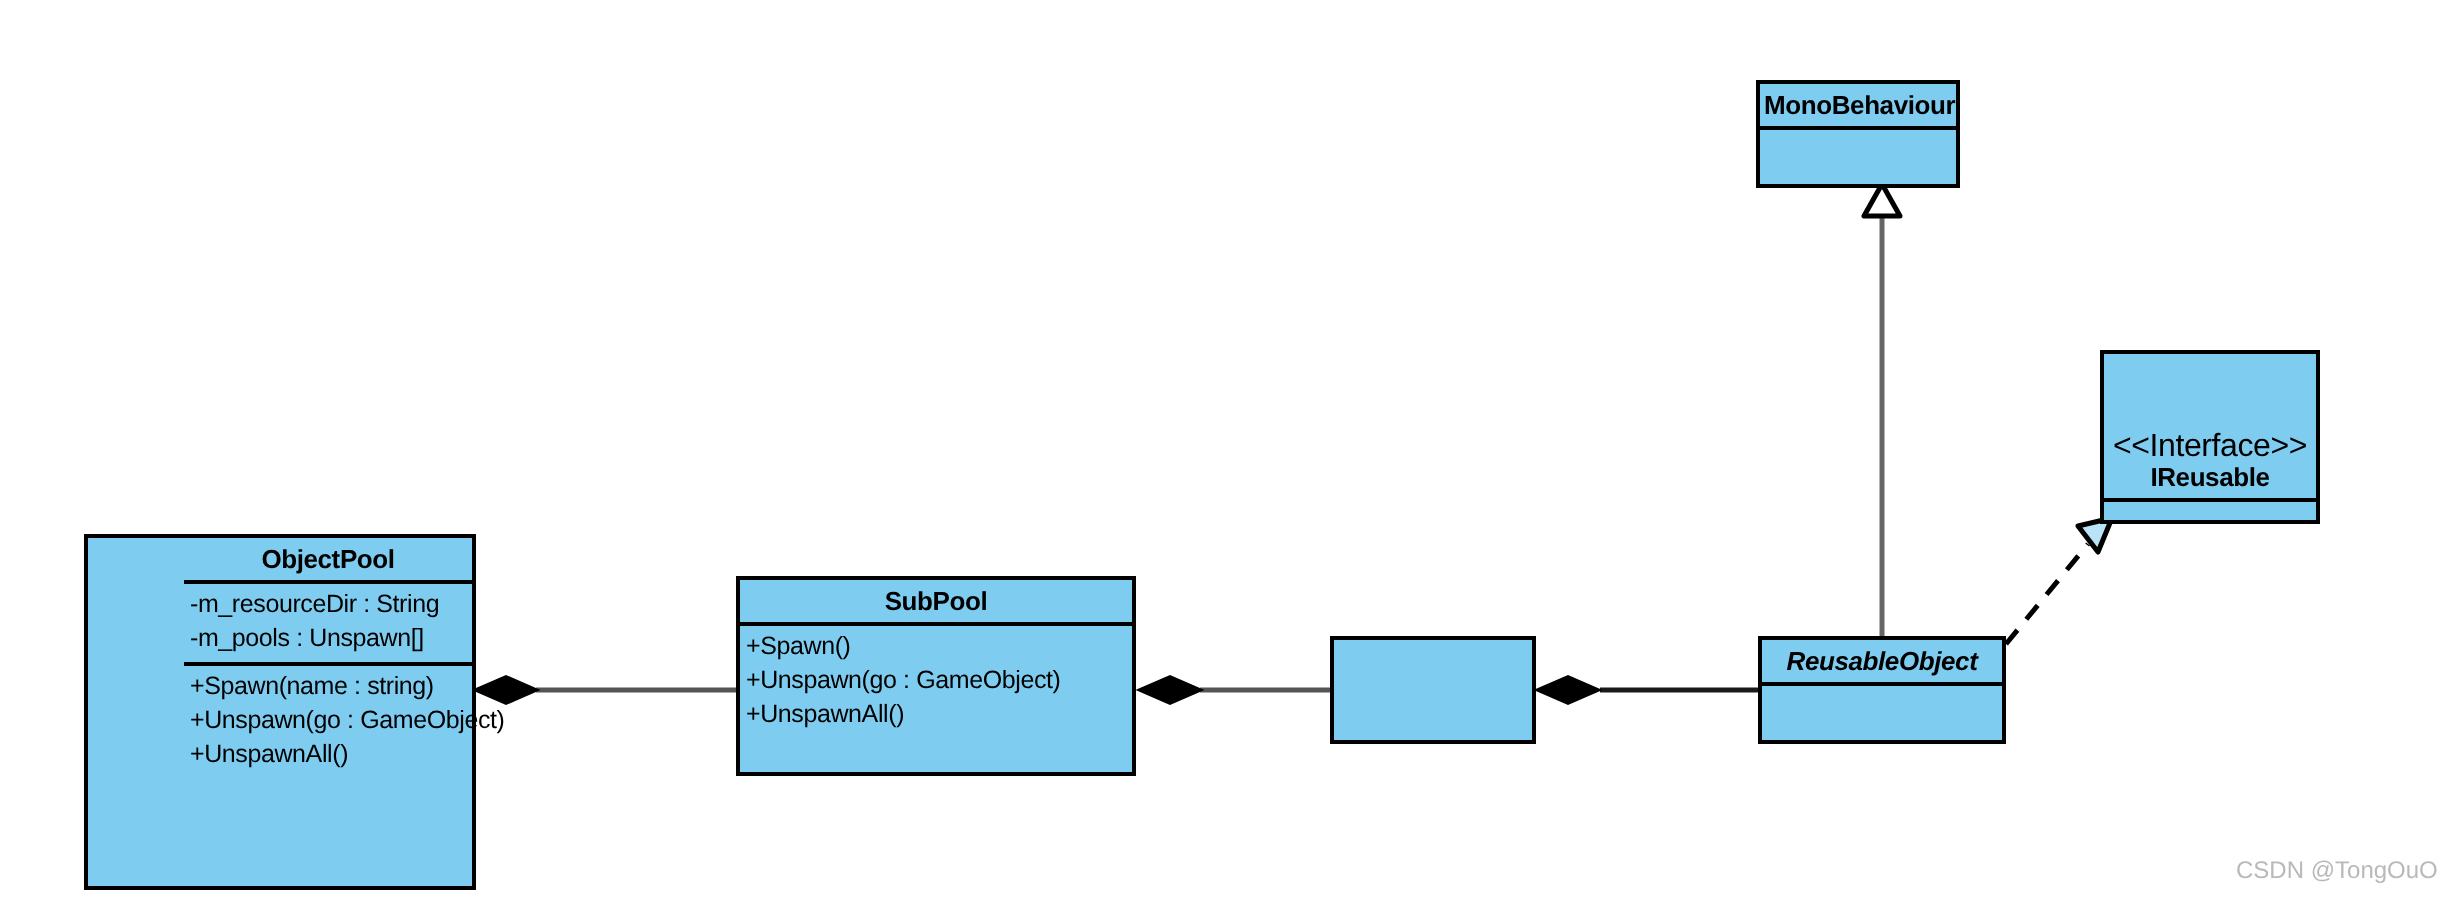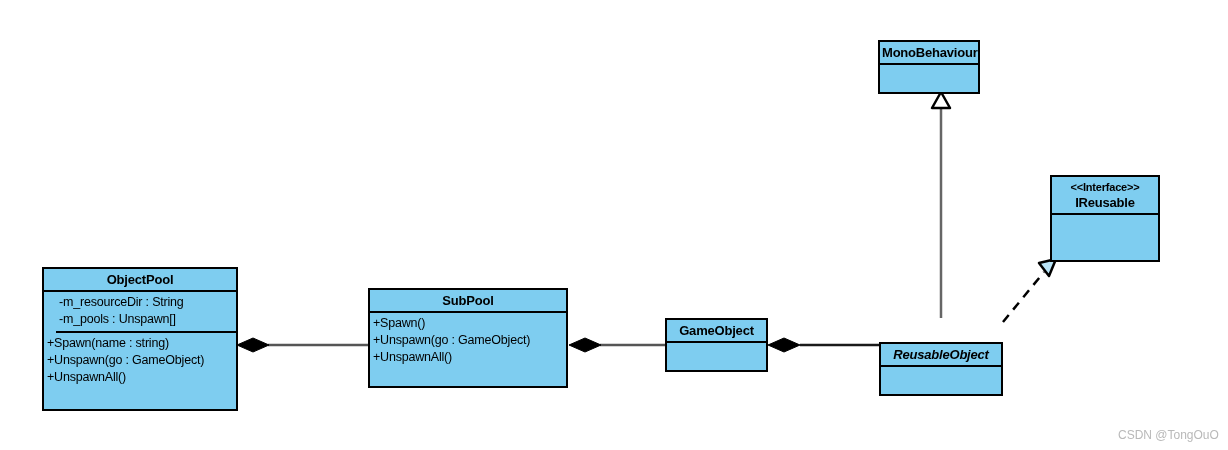--- a/index.html
+++ b/index.html
@@ -37,33 +37,34 @@
     font-weight: bold;
     font-size: 13px;
     color: #000000;
     line-height: 15px;
     padding: 3px 2px 3px 2px;
     letter-spacing: -0.2px;
   }
   .uml-header.abstract { font-style: italic; }
   .uml-stereo {
     display: block;
-    font-weight: bold;
-    font-size: 11px;
+    font-weight: normal;
+    font-size: 16px;
     line-height: 15px;
+    margin-top: 36px;
   }
   .uml-compartment {
     box-sizing: border-box;
     padding: 2px 3px 3px 3px;
     font-size: 12.5px;
     line-height: 17px;
     color: #000000;
     letter-spacing: -0.2px;
   }
-  .uml-compartment.bordered { border-bottom: 2px solid #000000; margin-left: 12px; }
+  .uml-compartment.bordered { border-bottom: 2px solid #000000; }
   .uml-compartment.empty { padding: 0; }
   .uml-row { white-space: nowrap; }
   .watermark {
     position: absolute;
     font-size: 12px;
     color: #b9b9b9;
     font-family: "Liberation Sans", sans-serif;
     white-space: nowrap;
     z-index: 8;
   }
@@ -106,21 +107,21 @@
     <div class="uml-compartment empty" style="height:30px;"></div>
   </div>
 
   <div class="uml-class" style="left:1050px; top:175px; width:110px; height:87px;">
     <div class="uml-header">
       <span class="uml-stereo">&lt;&lt;Interface&gt;&gt;</span>
       <span>IReusable</span>
     </div>
   </div>
 
-  <div class="uml-class" style="left:42px; top:267px; width:196px; height:144px;">
+  <div class="uml-class" style="left:42px; top:267px; width:196px; height:178px;padding-left:48px;">
     <div class="uml-header">ObjectPool</div>
     <div class="uml-compartment bordered">
       <div class="uml-row">-m_resourceDir : String</div>
       <div class="uml-row">-m_pools : Unspawn[]</div>
     </div>
     <div class="uml-compartment">
       <div class="uml-row">+Spawn(name : string)</div>
       <div class="uml-row">+Unspawn(go : GameObject)</div>
       <div class="uml-row">+UnspawnAll()</div>
     </div>
@@ -129,24 +130,23 @@
   <div class="uml-class" style="left:368px; top:288px; width:200px; height:100px;">
     <div class="uml-header">SubPool</div>
     <div class="uml-compartment">
       <div class="uml-row">+Spawn()</div>
       <div class="uml-row">+Unspawn(go : GameObject)</div>
       <div class="uml-row">+UnspawnAll()</div>
     </div>
   </div>
 
   <div class="uml-class" style="left:665px; top:318px; width:103px; height:54px;">
-    <div class="uml-header">GameObject</div>
     <div class="uml-compartment empty" style="height:30px;"></div>
   </div>
 
-  <div class="uml-class" style="left:879px; top:318px; width:124px; height:54px;margin-top:24px;">
+  <div class="uml-class" style="left:879px; top:318px; width:124px; height:54px;">
     <div class="uml-header abstract">ReusableObject</div>
     <div class="uml-compartment empty" style="height:30px;"></div>
   </div>
 
   <div class="watermark" style="left:1118px; top:428px;">CSDN @TongOuO</div>
 
 </div>
 
 </body></html>

